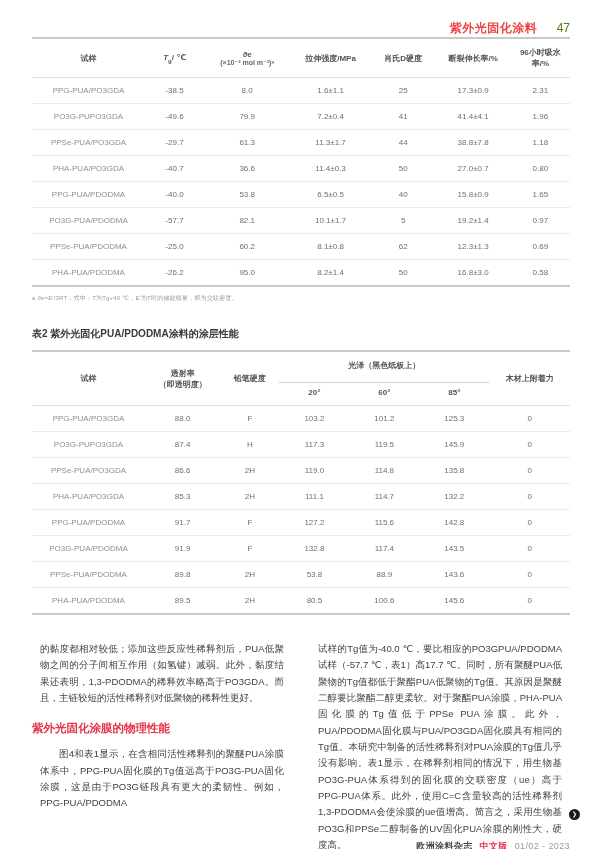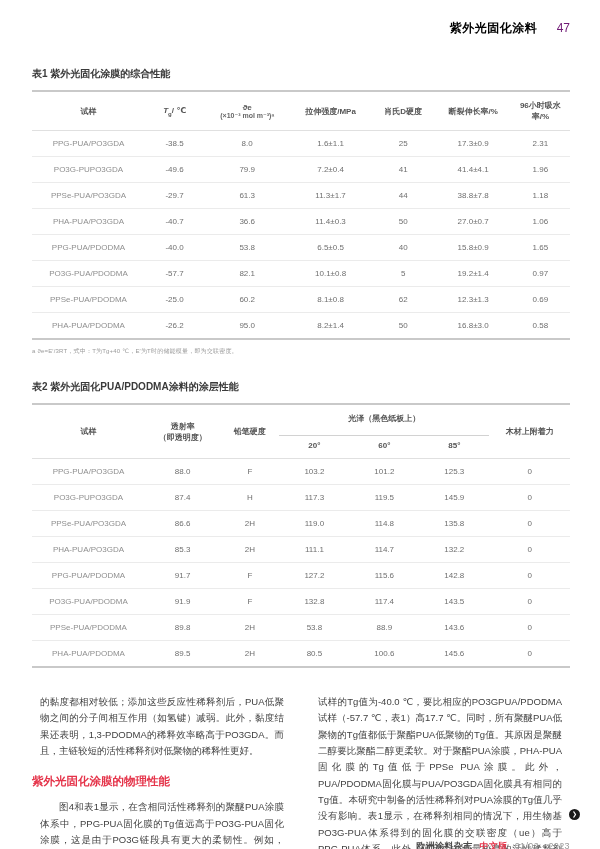--- a/index.html
+++ b/index.html
@@ -5,22 +5,22 @@
   html,body{margin:0;padding:0;}
   body{
     width:600px;height:849px;background:#ffffff;overflow:hidden;
     font-family:"Liberation Sans","DejaVu Sans",sans-serif;
     -webkit-font-smoothing:antialiased;
   }
   .page{position:relative;width:600px;height:849px;box-sizing:border-box;padding:0 30px 0 32px;}
 
   
   .runhead{margin-top:20px;text-align:right;font-size:12px;font-weight:bold;}
-  .runhead .section{color:#000000;letter-spacing:.5px;}
-  .runhead .pagenum{color:#701a75;margin-left:16px;font-weight:normal;}
+  .runhead .section{color:#ef4444;letter-spacing:.5px;}
+  .runhead .pagenum{color:#4d7c0f;margin-left:16px;font-weight:normal;}
 
   
   .tbl-title{font-size:10px;font-weight:bold;color:#3a3a3a;margin:30px 0 9px;}
   .tbl-title.t2m{margin-top:24px;}
 
   
   table{width:100%;border-collapse:collapse;table-layout:fixed;}
   th,td{padding:0 2px;font-weight:normal;}
   thead th{
     font-size:8px;font-weight:bold;color:#555;
@@ -68,21 +68,20 @@
 </head>
 <body>
 
 <div class="page">
 
   <div class="runhead">
     <span class="section">紫外光固化涂料</span>
     <span class="pagenum">47</span>
   </div>
 
-  <div class="tbl-title">表1 紫外光固化涂膜的综合性能</div>
   <table class="t1">
     <colgroup>
       <col style="width:21%">
         <col style="width:11%">
         <col style="width:16%">
         <col style="width:15%">
       <col style="width:12%">
         <col style="width:14%">
         <col style="width:11%">
     </colgroup>
@@ -132,38 +131,38 @@
           <td>1.18</td>
         </tr>
 
         <tr>
           <td class="l">PHA-PUA/PO3GDA</td>
           <td>-40.7</td>
           <td>36.6</td>
           <td>11.4±0.3</td>
           <td>50</td>
           <td>27.0±0.7</td>
-          <td>1.06</td>
+          <td>0.80</td>
         </tr>
 
         <tr>
           <td class="l">PPG-PUA/PDODMA</td>
           <td>-40.0</td>
           <td>53.8</td>
           <td>6.5±0.5</td>
           <td>40</td>
           <td>15.8±0.9</td>
           <td>1.65</td>
         </tr>
 
         <tr>
           <td class="l">PO3G-PUA/PDODMA</td>
           <td>-57.7</td>
           <td>82.1</td>
-          <td>10.1±0.8</td>
+          <td>10.1±1.7</td>
           <td>5</td>
           <td>19.2±1.4</td>
           <td>0.97</td>
         </tr>
 
         <tr>
           <td class="l">PPSe-PUA/PDODMA</td>
           <td>-25.0</td>
           <td>60.2</td>
           <td>8.1±0.8</td>

